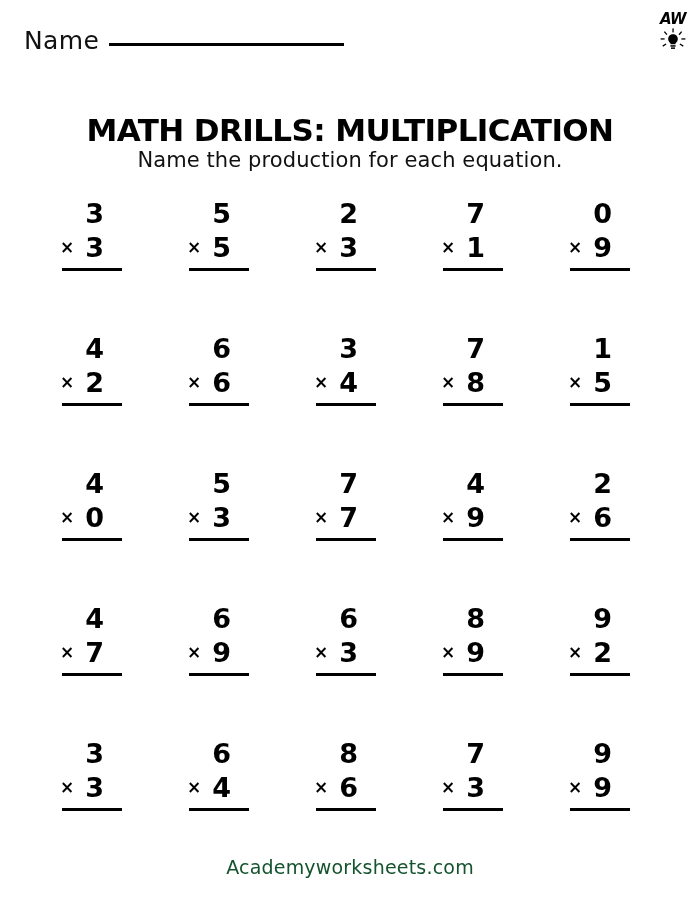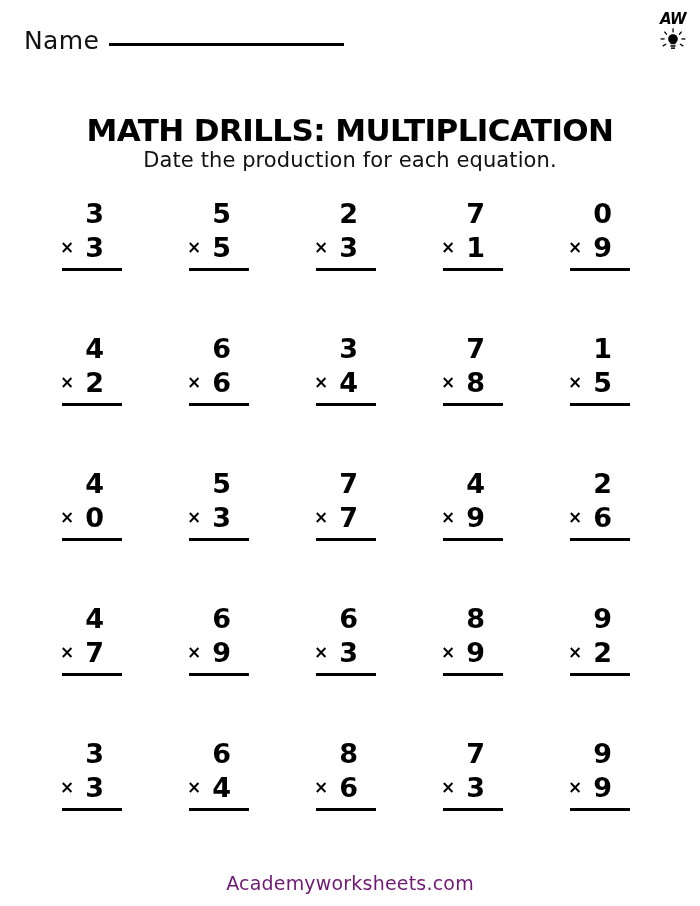--- a/index.html
+++ b/index.html
@@ -156,28 +156,28 @@
   .answer-rule {
     width: 60px;
     border-bottom: 3.5px solid #000000;
     margin-top: 7px;
     margin-left: 14px;
   }
 
   
   #footer-credit {
     position: absolute;
-    bottom: 12px;
+    bottom: 28px;
     left: 0;
     width: 700px;
     text-align: center;
     font-family: "DejaVu Sans", sans-serif;
     font-size: 19px;
     letter-spacing: 0.2px;
-    color: #701a75;
+    color: #14532d;
   }
 </style>
 </head>
 <body>
 
 <div id="header-bar">
 
   <div class="field-group" id="name-field-group">
     <span class="field-label">Name</span>
     <span class="field-rule" id="name-field-rule"></span>
@@ -196,21 +196,21 @@
     <rect x="5.0" y="3.2" width="1.3" height="4.0" fill="#000000" transform="rotate(-40 5.6 5.2)"></rect>
     <rect x="19.7" y="3.2" width="1.3" height="4.0" fill="#000000" transform="rotate(40 20.3 5.2)"></rect>
     <rect x="0.6" y="10.3" width="4.0" height="1.3" fill="#000000"></rect>
     <rect x="21.4" y="10.3" width="4.0" height="1.3" fill="#000000"></rect>
     <rect x="2.4" y="16.4" width="4.0" height="1.3" fill="#000000" transform="rotate(-32 4.4 17.0)"></rect>
     <rect x="19.6" y="16.4" width="4.0" height="1.3" fill="#000000" transform="rotate(32 21.6 17.0)"></rect>
   </svg>
 </div>
 
 <div id="worksheet-title">MATH DRILLS: MULTIPLICATION</div>
-<div id="worksheet-subtitle">Date the production for each equation.</div>
+<div id="worksheet-subtitle">Name the production for each equation.</div>
 
 <div id="problem-grid">
 
   <div class="problem-row">
     <div class="problem-cell">
       <div class="problem-inner">
         <div class="operand-top">3</div>
         <div class="operator-line">
           <span class="operator-symbol">×</span>
           <span class="operand-bottom">3</span>

